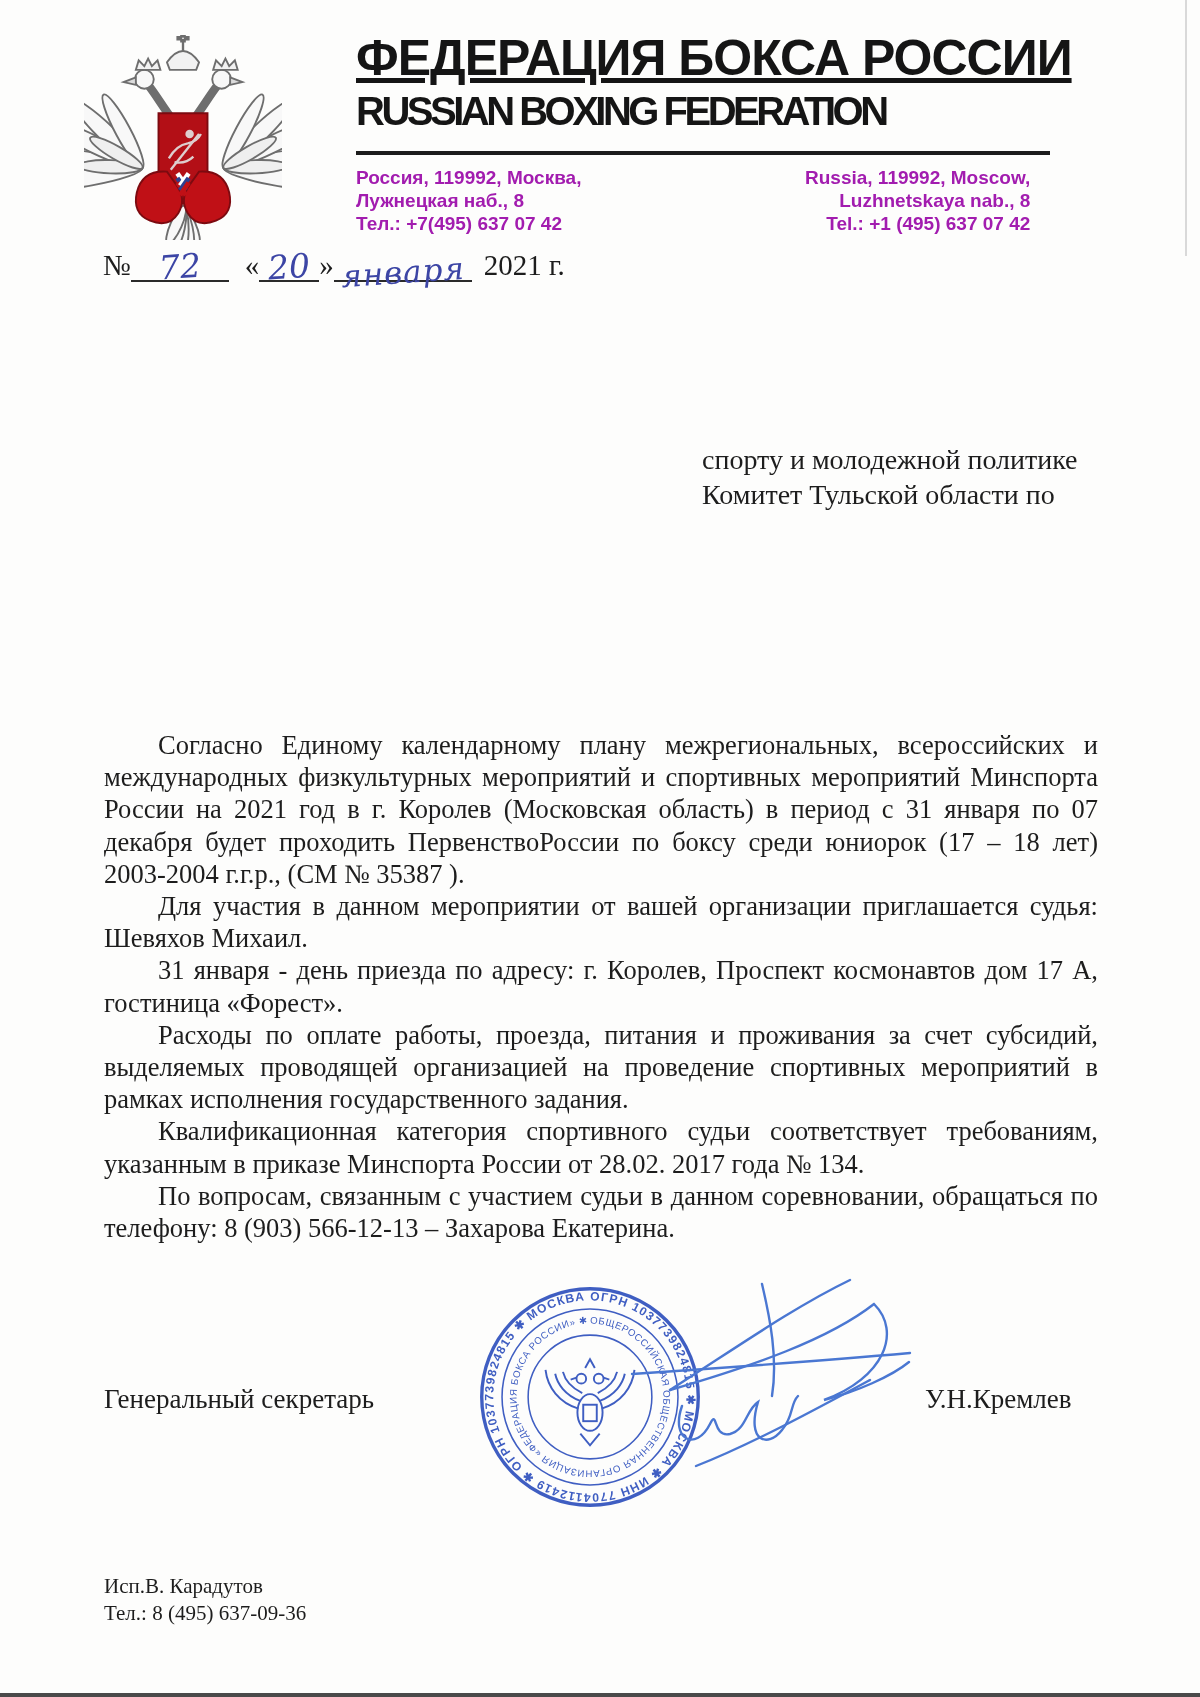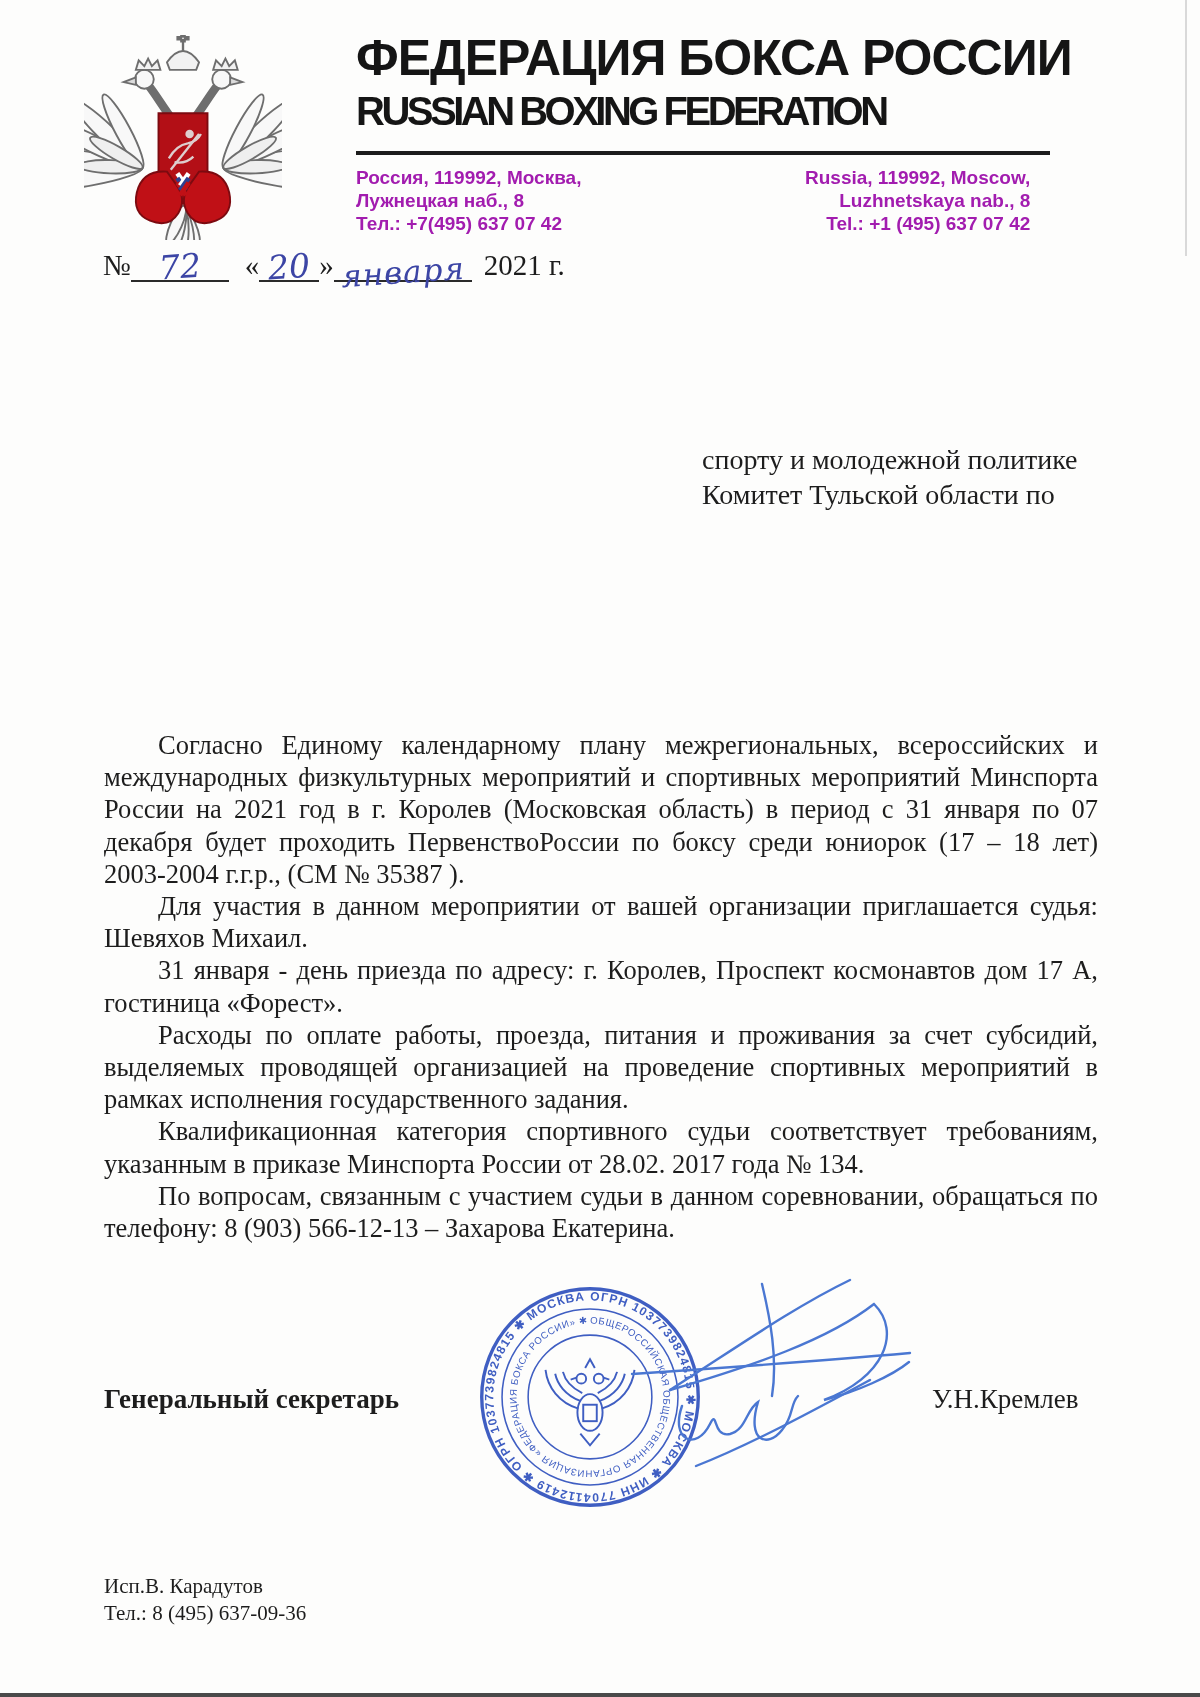--- a/index.html
+++ b/index.html
@@ -5,21 +5,21 @@
   html,body{margin:0;padding:0;background:#e8e8e8;}
   .page{
     position:relative;width:1200px;height:1697px;margin:0 auto;
     background:#fdfdfc;overflow:hidden;
     font-family:"Liberation Serif",serif;color:#1d1d1d;
   }
   
   .emblem{position:absolute;left:84px;top:26px;width:198px;height:214px;}
   .masthead{position:absolute;left:356px;top:32px;width:712px;}
   .org-ru{font-family:"Liberation Sans",sans-serif;font-weight:700;font-size:50px;
-          line-height:53px;letter-spacing:-1px;color:#151515;white-space:nowrap;}
+          line-height:53px;letter-spacing:-1px;color:#151515;white-space:nowrap;text-decoration:underline;}
   .org-en{font-family:"Liberation Sans",sans-serif;font-weight:700;font-size:40px;
           line-height:53px;letter-spacing:-3.5px;color:#151515;white-space:nowrap;}
   .mast-rule{width:694px;height:4px;background:#1c1c1c;margin-top:13px;}
   .addr-row{position:relative;margin-top:11px;height:74px;
             font-family:"Liberation Sans",sans-serif;font-weight:700;
             font-size:19px;line-height:23px;color:#a21caf;}
   .addr-en{position:absolute;left:449px;top:0;text-align:right;}
   .scan-edge{position:absolute;right:13px;top:0;width:2px;height:256px;background:#cfcfcf;opacity:.8;}
   
   .refline{position:absolute;left:103px;top:244px;font-size:29px;white-space:nowrap;}
@@ -33,22 +33,22 @@
         color:#3c45a5;font-size:33px;transform:rotate(-4deg);}
   .hand-month{bottom:-10px;font-size:31px;letter-spacing:1px;}
   
   .recipient{position:absolute;left:702px;top:442px;width:400px;
              font-size:28px;line-height:35px;}
   
   .body-text{position:absolute;left:104px;top:729px;width:994px;
              font-size:26.5px;line-height:32.2px;text-align:justify;}
   .body-text p{margin:0;text-indent:54px;}
   
-  .sig-title{position:absolute;left:104px;top:1384px;font-size:27px;font-weight:bold;}
-  .sig-name{position:absolute;left:925px;top:1384px;font-size:27px;margin-left:7px;}
+  .sig-title{position:absolute;left:104px;top:1384px;font-size:27px;}
+  .sig-name{position:absolute;left:925px;top:1384px;font-size:27px;}
   .stamp{position:absolute;left:474px;top:1281px;width:232px;height:232px;}
   .autograph{position:absolute;left:612px;top:1246px;width:300px;height:272px;}
   
   .footer{position:absolute;left:104px;top:1573px;font-size:21px;line-height:27px;}
   .scan-bottom{position:absolute;left:0;bottom:0;width:100%;height:4px;background:#4a4a4a;}
 </style>
 </head>
 <body>
 
 <div class="page">

